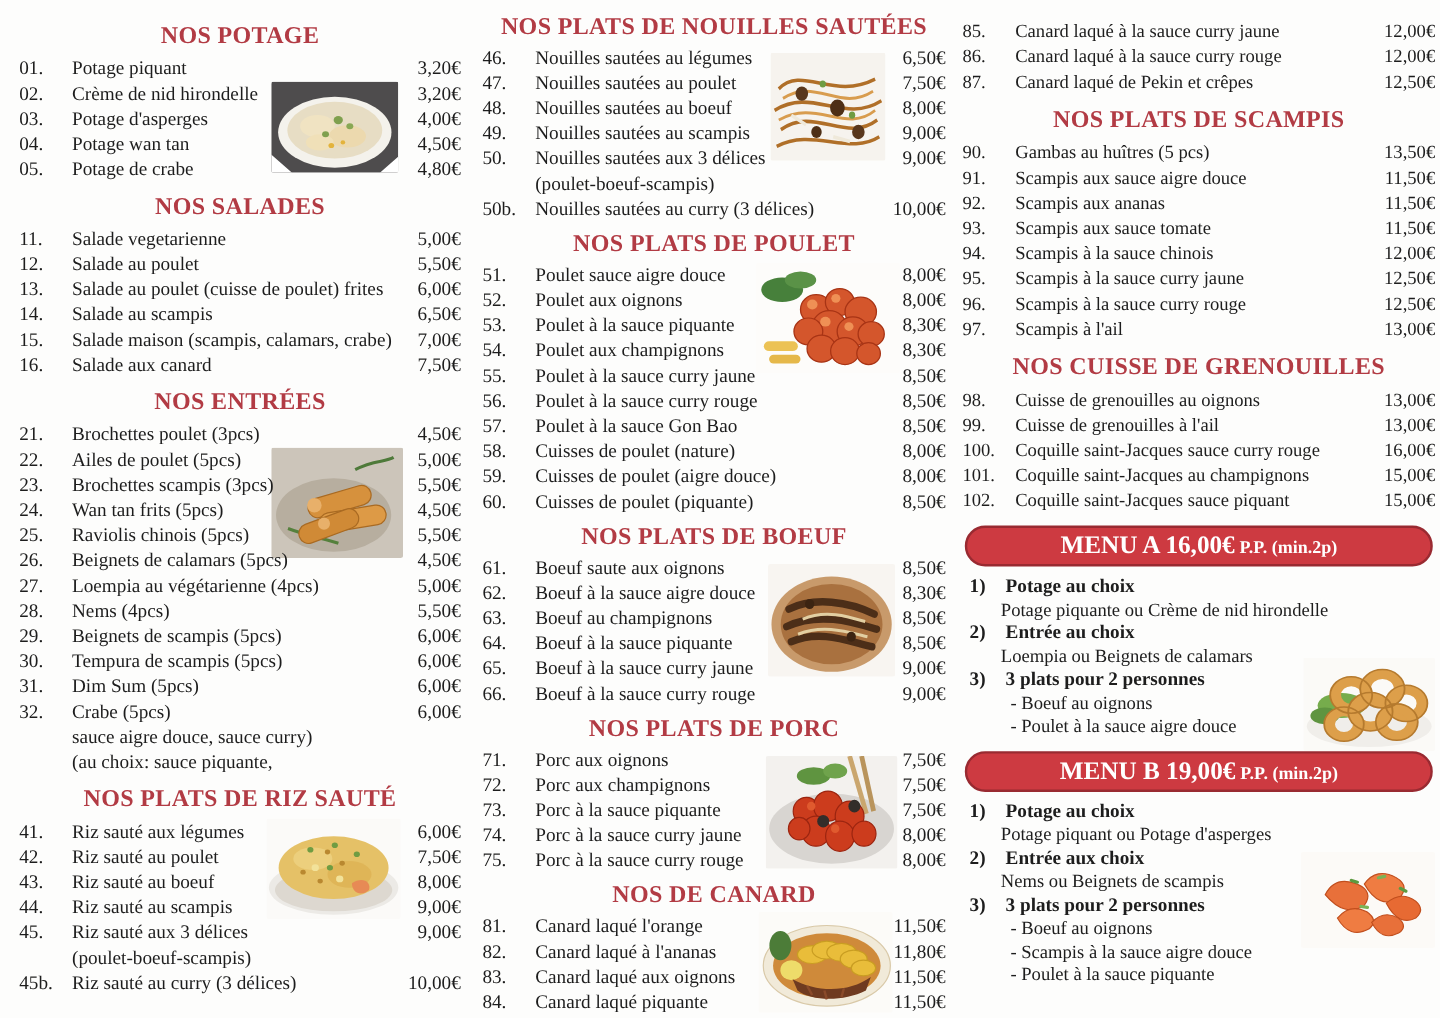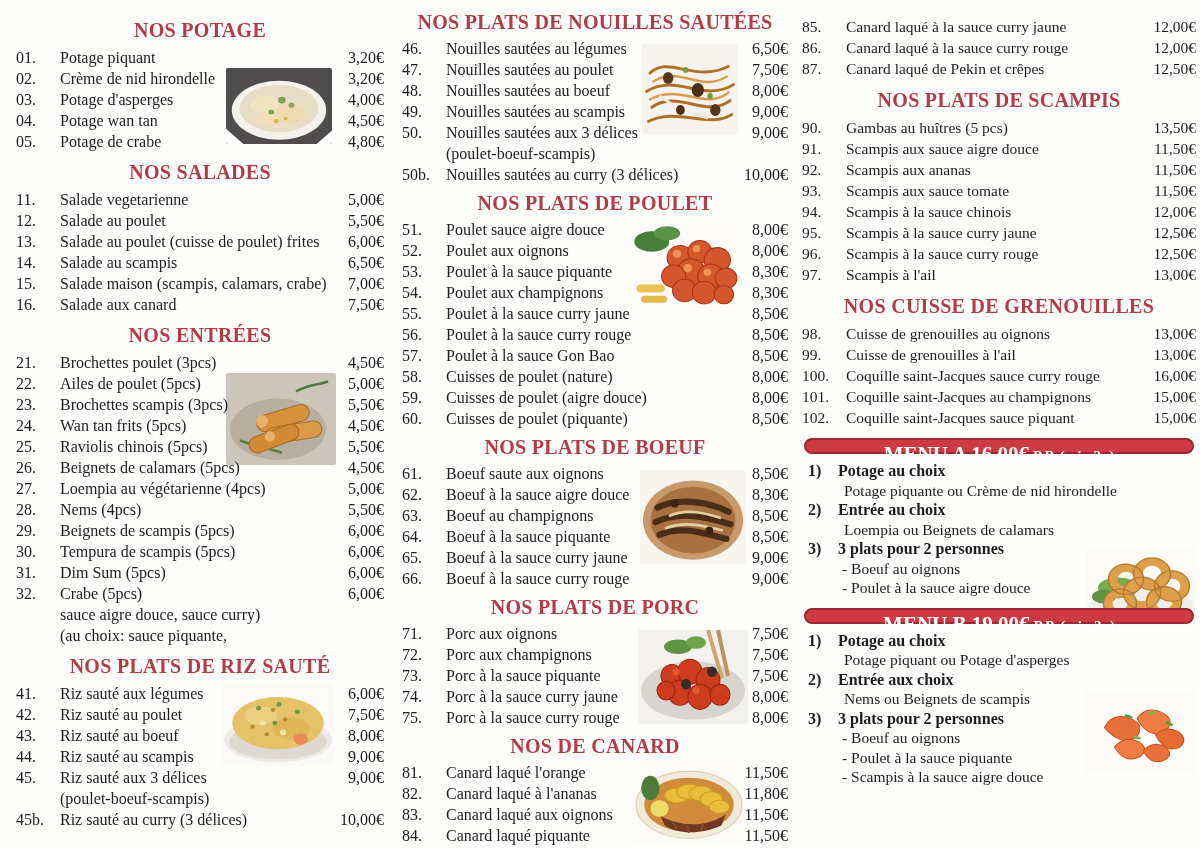--- a/index.html
+++ b/index.html
@@ -20,28 +20,28 @@
   .col2 .title{margin:7px 0 4px;}
   .col3 .title{margin:10px 0 5px;}
   .row{position:relative;padding:0 58px 0 44px;line-height:21px;font-size:16px;z-index:1;}
   .num{position:absolute;left:0;top:0;width:42px;}
   .iname{white-space:nowrap;}
   .price{position:absolute;right:0;top:0;text-align:right;white-space:nowrap;}
   .note{padding-left:44px;line-height:21px;font-size:16px;position:relative;z-index:1;}
   .col3 .row{font-size:15.5px;}
   .photo{position:absolute;z-index:0;overflow:hidden;border-radius:2px;}
   .photo svg{display:block;width:100%;height:100%;}
-  .banner{margin:10px 2px 7px;height:16px;border-radius:17px;background:var(--banner-bg);
+  .banner{margin:10px 2px 7px;height:34px;border-radius:17px;background:var(--banner-bg);
           border:2px solid var(--banner-border);box-sizing:border-box;text-align:center;
           color:var(--banner-text);line-height:29px;font-weight:bold;position:relative;z-index:1;}
   .banner-big{font-size:21px;}
   .banner-small{font-size:15px;}
   .m-head{display:flex;font-weight:bold;font-size:16px;line-height:19.5px;position:relative;z-index:1;}
   .m-n{width:36px;flex:none;padding-left:6px;box-sizing:border-box;}
-  .m-line{margin-left:42px;font-size:15.5px;line-height:19.5px;white-space:nowrap;position:relative;z-index:1;}
+  .m-line{margin-left:32px;font-size:15.5px;line-height:19.5px;white-space:nowrap;position:relative;z-index:1;}
   .m-line.dash{margin-left:40px;}
 </style>
 </head>
 <body>
 
 <div id="page">
     <div class="col col1">
       <section class="sec">
         <h2 class="title">NOS POTAGE</h2>
         <div class="row"><span class="num">01.</span><span class="iname">Potage piquant</span><span class="price">3,20€</span></div>
@@ -370,22 +370,22 @@
         <div class="m-head">
           <span class="m-n">2)</span>
           <span class="m-title">Entrée aux choix</span>
         </div>
         <div class="m-line">Nems ou Beignets de scampis</div>
         <div class="m-head">
           <span class="m-n">3)</span>
           <span class="m-title">3 plats pour 2 personnes</span>
         </div>
         <div class="m-line dash">- Boeuf au oignons</div>
+        <div class="m-line dash">- Scampis à la sauce aigre douce</div>
         <div class="m-line dash">- Poulet à la sauce piquante</div>
-        <div class="m-line dash">- Scampis à la sauce aigre douce</div>
         <div class="photo" style="top: 84px; right: 0px; width: 112px; height: 80px;">
           <svg viewBox="0 0 110 90" preserveAspectRatio="none">
             <rect width="110" height="90" fill="#fcfaf7"></rect>
             <g stroke="#c14e1d">
               <path d="M20 40 q8-18 26-10 q14 7 6 20 q-16 12 -32-10z" fill="#e8703a"></path>
               <path d="M52 30 q10-16 26-6 q12 8 2 20 q-16 10 -28-14z" fill="#ef7c42"></path>
               <path d="M70 48 q12-12 24-2 q8 8 0 16 q-14 8 -24-14z" fill="#e76a33"></path>
               <path d="M30 62 q10-14 24-6 q10 8 2 16 q-16 10 -26-10z" fill="#ef7c42"></path>
               <path d="M58 66 q10-12 22-4 q8 8 0 14 q-14 8 -22-10z" fill="#e8703a"></path>
             </g>

